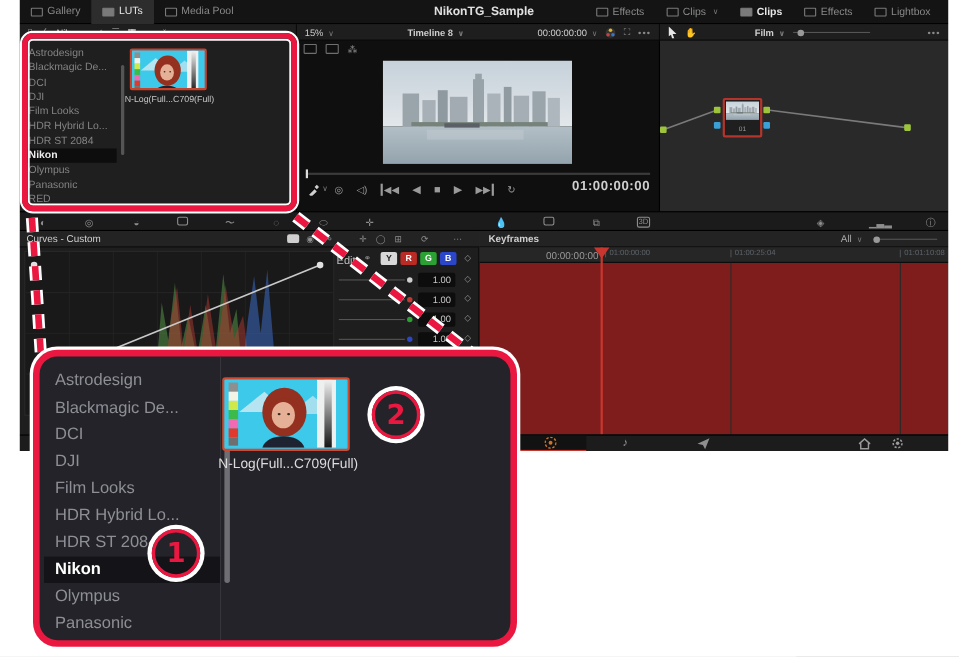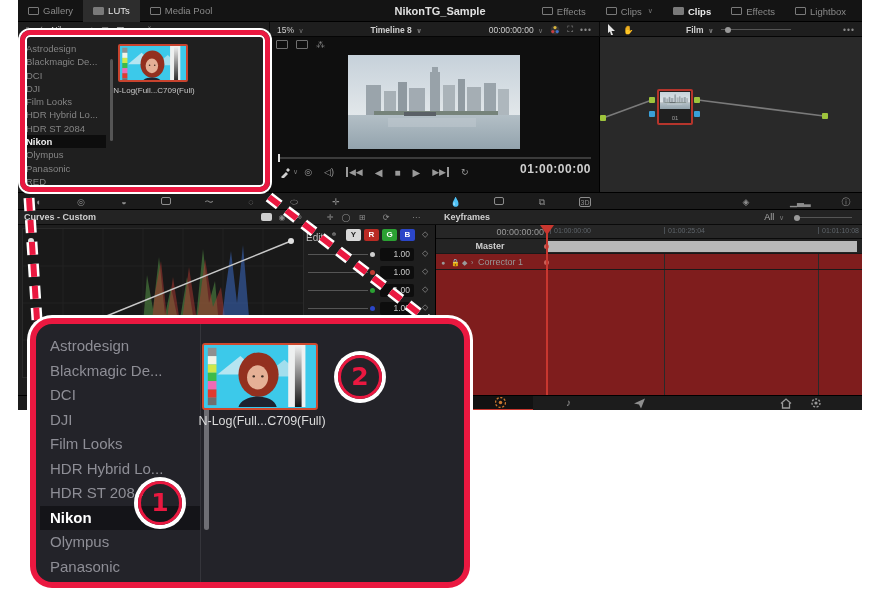--- a/index.html
+++ b/index.html
@@ -55,21 +55,21 @@
   .ndot.b { background:#3aa0d8; }
 
   
   #palette-bar { position:absolute; left:0; top:192px; width:844px; height:18px; background:#1b1b1b; border-top:1px solid #000; border-bottom:1px solid #000; }
   .pic { position:absolute; top:3px; width:12px; height:12px; color:#8d8d8d; font-size:9px; line-height:12px; text-align:center; }
   .pic .sq { display:inline-block; width:10px; height:8px; border:1px solid #8d8d8d; border-radius:2px; }
 
   
   #curves-panel { position:absolute; left:0; top:210px; width:418px; height:185px; background:#1e1e1e; border-right:1px solid #000; }
   #curves-head { position:absolute; left:0; top:0; width:418px; height:15px; background:#232323; border-bottom:1px solid #0a0a0a; }
-  #curves-title { position:absolute; left:6px; top:2px; font-size:9px; font-weight:bold; color:#cfcfcf; }
+  #curves-title { position:absolute; left:6px; top:2px; font-size:9px; font-weight:normal; color:#cfcfcf; }
   .ch-ic { position:absolute; top:3px; width:12px; height:10px; color:#8d8d8d; font-size:8px; line-height:10px; text-align:center; }
   .ch-ic .wfill { display:inline-block; width:11px; height:8px; background:#cfcfcf; border-radius:2px; }
   #curve-graph { position:absolute; left:4px; top:18px; width:282px; height:150px; background:#191919; border:1px solid #2a2a2a; }
 
   
   #edit-label { position:absolute; left:288px; top:22px; font-size:10px; color:#bdbdbd; }
   .chbtn { position:absolute; top:19px; width:15px; height:12px; border-radius:2px; font-size:8px; font-weight:bold; text-align:center; line-height:12px; }
   .crow-line { position:absolute; height:1px; background:#555; width:60px; left:290px; }
   .crow-dot { position:absolute; width:5px; height:5px; border-radius:50%; left:352px; }
   .crow-val { position:absolute; left:362px; width:34px; height:13px; background:#0d0d0d; border-radius:2px; color:#c8c8c8; font-size:8.5px; text-align:right; padding:1px 4px 0 0; }
@@ -441,33 +441,20 @@
       </div>
       <div id="kf-ruler">
         <span id="kf-tc">00:00:00:00</span>
         <span class="rlab" style="left:114px">01:00:00:00</span>
         <span class="rlab" style="left:228px">01:00:25:04</span>
         <span class="rlab" style="left:382px">01:01:10:08</span>
       </div>
       <span class="kcol" style="left:228px"></span>
       <span class="kcol" style="left:382px"></span>
 
-      <div class="kfrow" style="top:29px; background:#242424">
-        <span class="rowlab master">Master</span>
-        <div id="master-bar"></div>
-        <span class="kdot"></span>
-      </div>
-      <div class="kfrow" style="top:45px">
-        <span class="trk-ic" style="left:5px">●</span>
-        <span class="trk-ic" style="left:15px">🔒</span>
-        <span class="trk-ic" style="left:26px">◆</span>
-        <span class="trk-ic" style="left:35px">›</span>
-        <span class="rowlab">Corrector 1</span>
-        <span class="kdot"></span>
-      </div>
       <div id="playhead-line"></div>
       <div id="playhead-tri"></div>
     </div>
 
     <div id="bottom-bar">
       <div id="cell-color">
         <svg width="11" height="11" viewBox="0 0 10 10" style="position:absolute;left:26px;top:1px">
           <circle cx="5" cy="5" r="4.5" fill="none" stroke="#c8762f" stroke-width="1.2" stroke-dasharray="2 1.4"></circle>
           <circle cx="5" cy="5" r="1.6" fill="#c8762f"></circle>
         </svg>

